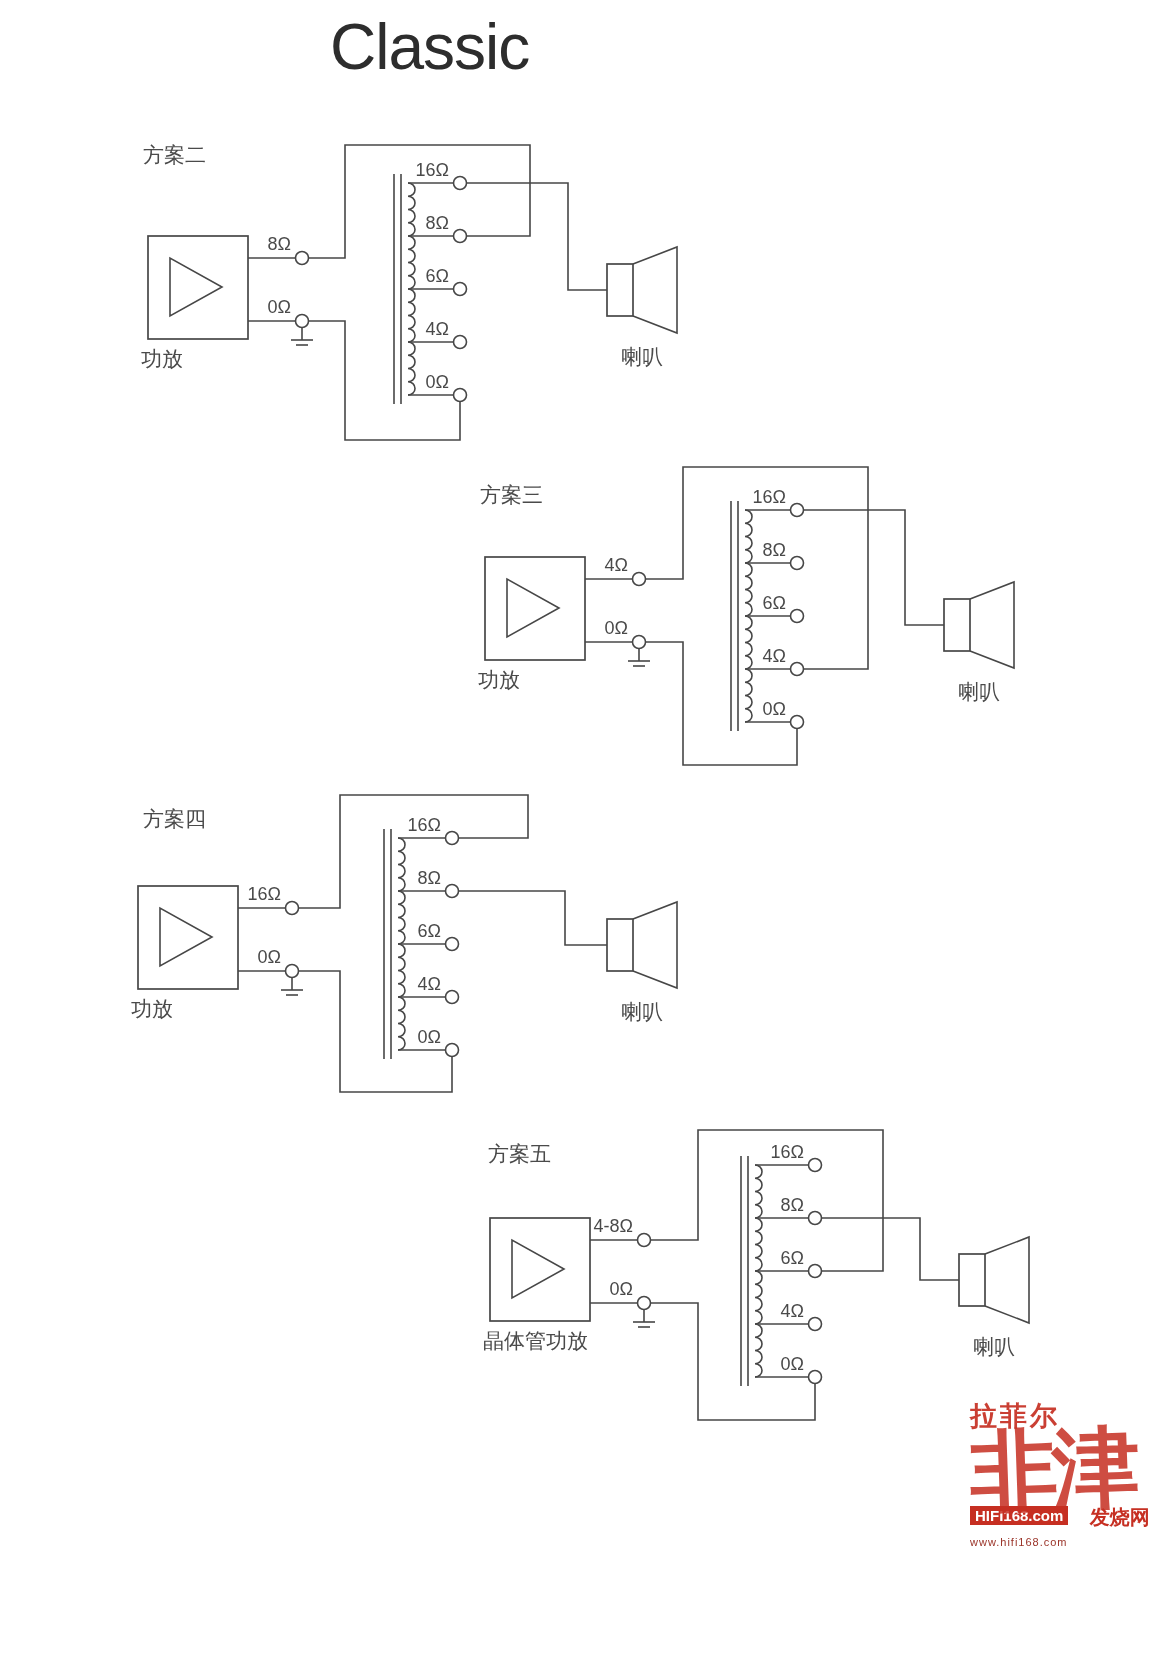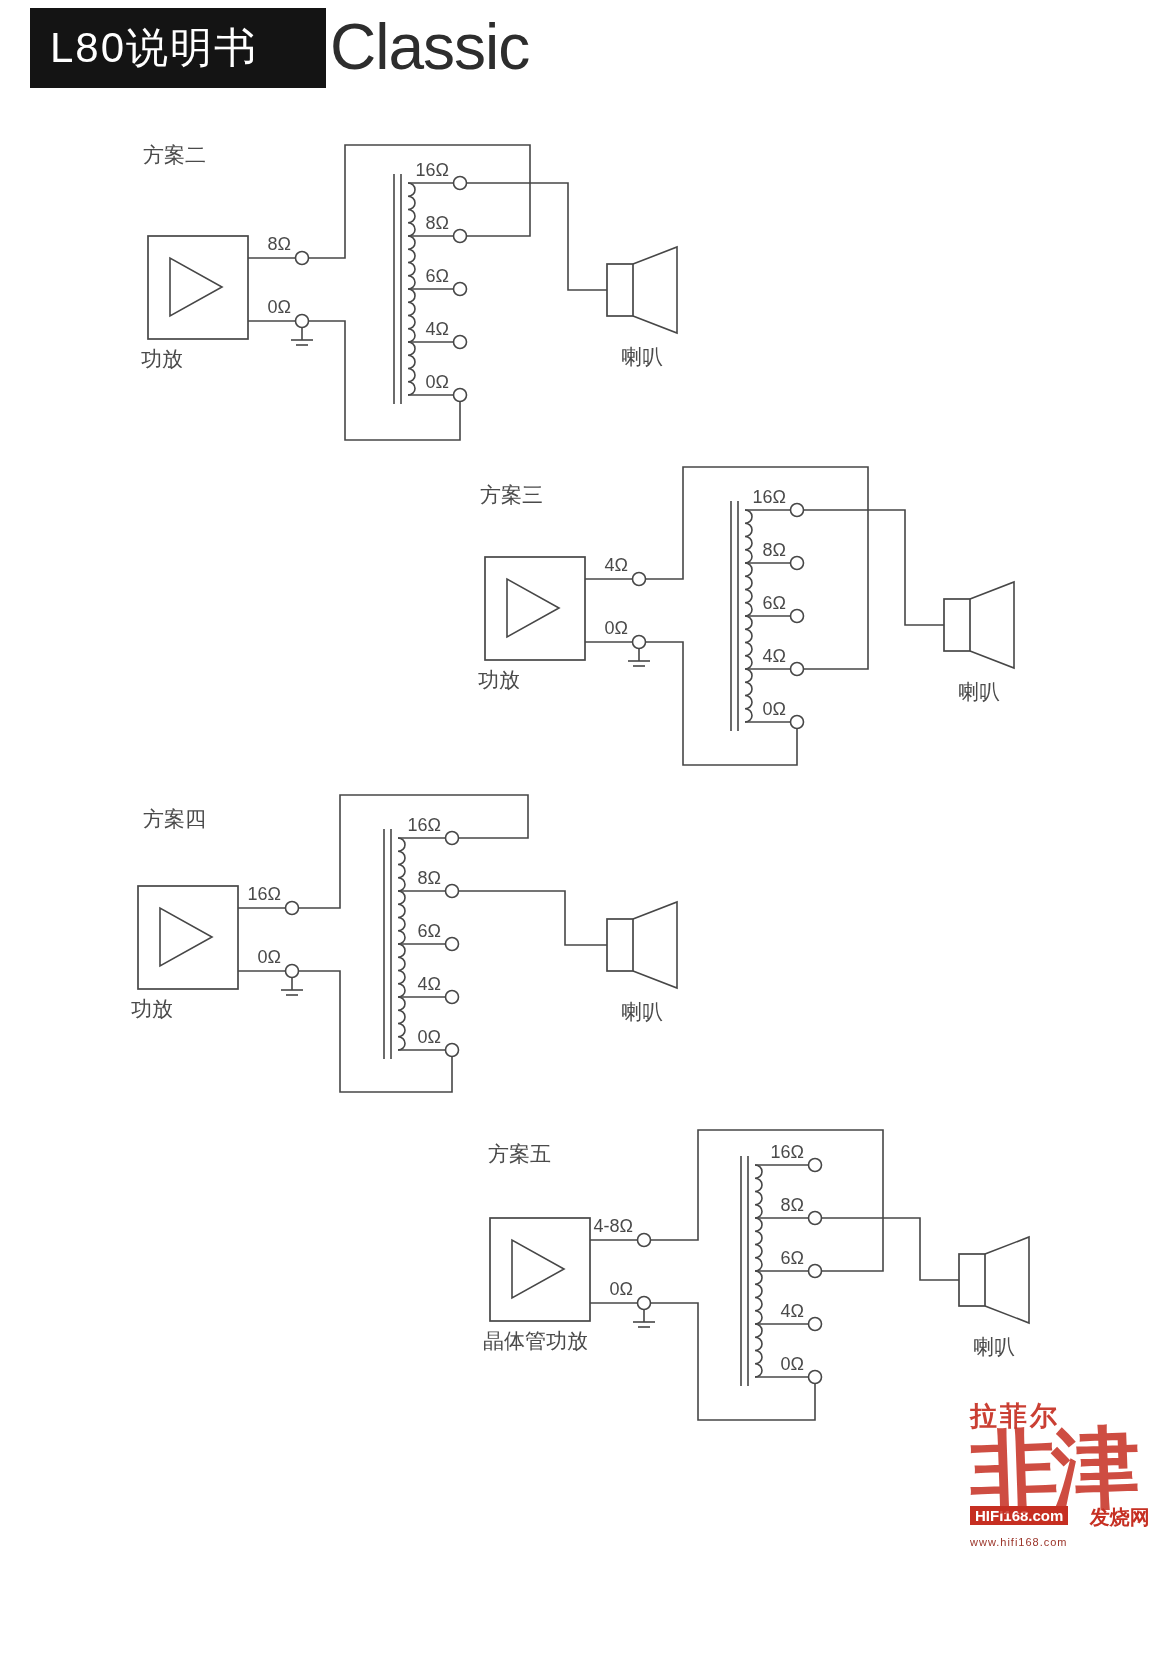--- a/index.html
+++ b/index.html
@@ -26,23 +26,20 @@
   .wm-site-row{margin-top:-8px;white-space:nowrap;}
   .wm-site{background:#c62f22;color:#ffffff;font-size:15px;font-weight:bold;padding:2px 5px;display:inline-block;}
   .wm-site-cn{color:#c62f22;font-size:20px;font-weight:bold;margin-left:17px;vertical-align:middle;text-align:center;}
   .wm-url{font-size:11px;color:#9a3227;margin-top:10px;letter-spacing:1px;}
 </style>
 </head>
 <body>
 
 <div class="page">
 
-  <div class="badge">
-    <span>L80说明书</span>
-  </div>
   <div class="brand">Classic</div>
 
   <svg id="diagram-svg" width="1175" height="1654" viewBox="0 0 1175 1654">
       <g>
         <text x="143" y="162" class="cjk-label">方案二</text>
         <rect x="148" y="236" width="100" height="103"></rect>
         <path d="M 170 258 L 170 316 L 222 287 Z"></path>
         <text x="141" y="366" class="cjk-label">功放</text>
         <line x1="248" y1="258" x2="295.5" y2="258"></line>
         <circle cx="302" cy="258" r="6.5"></circle>

